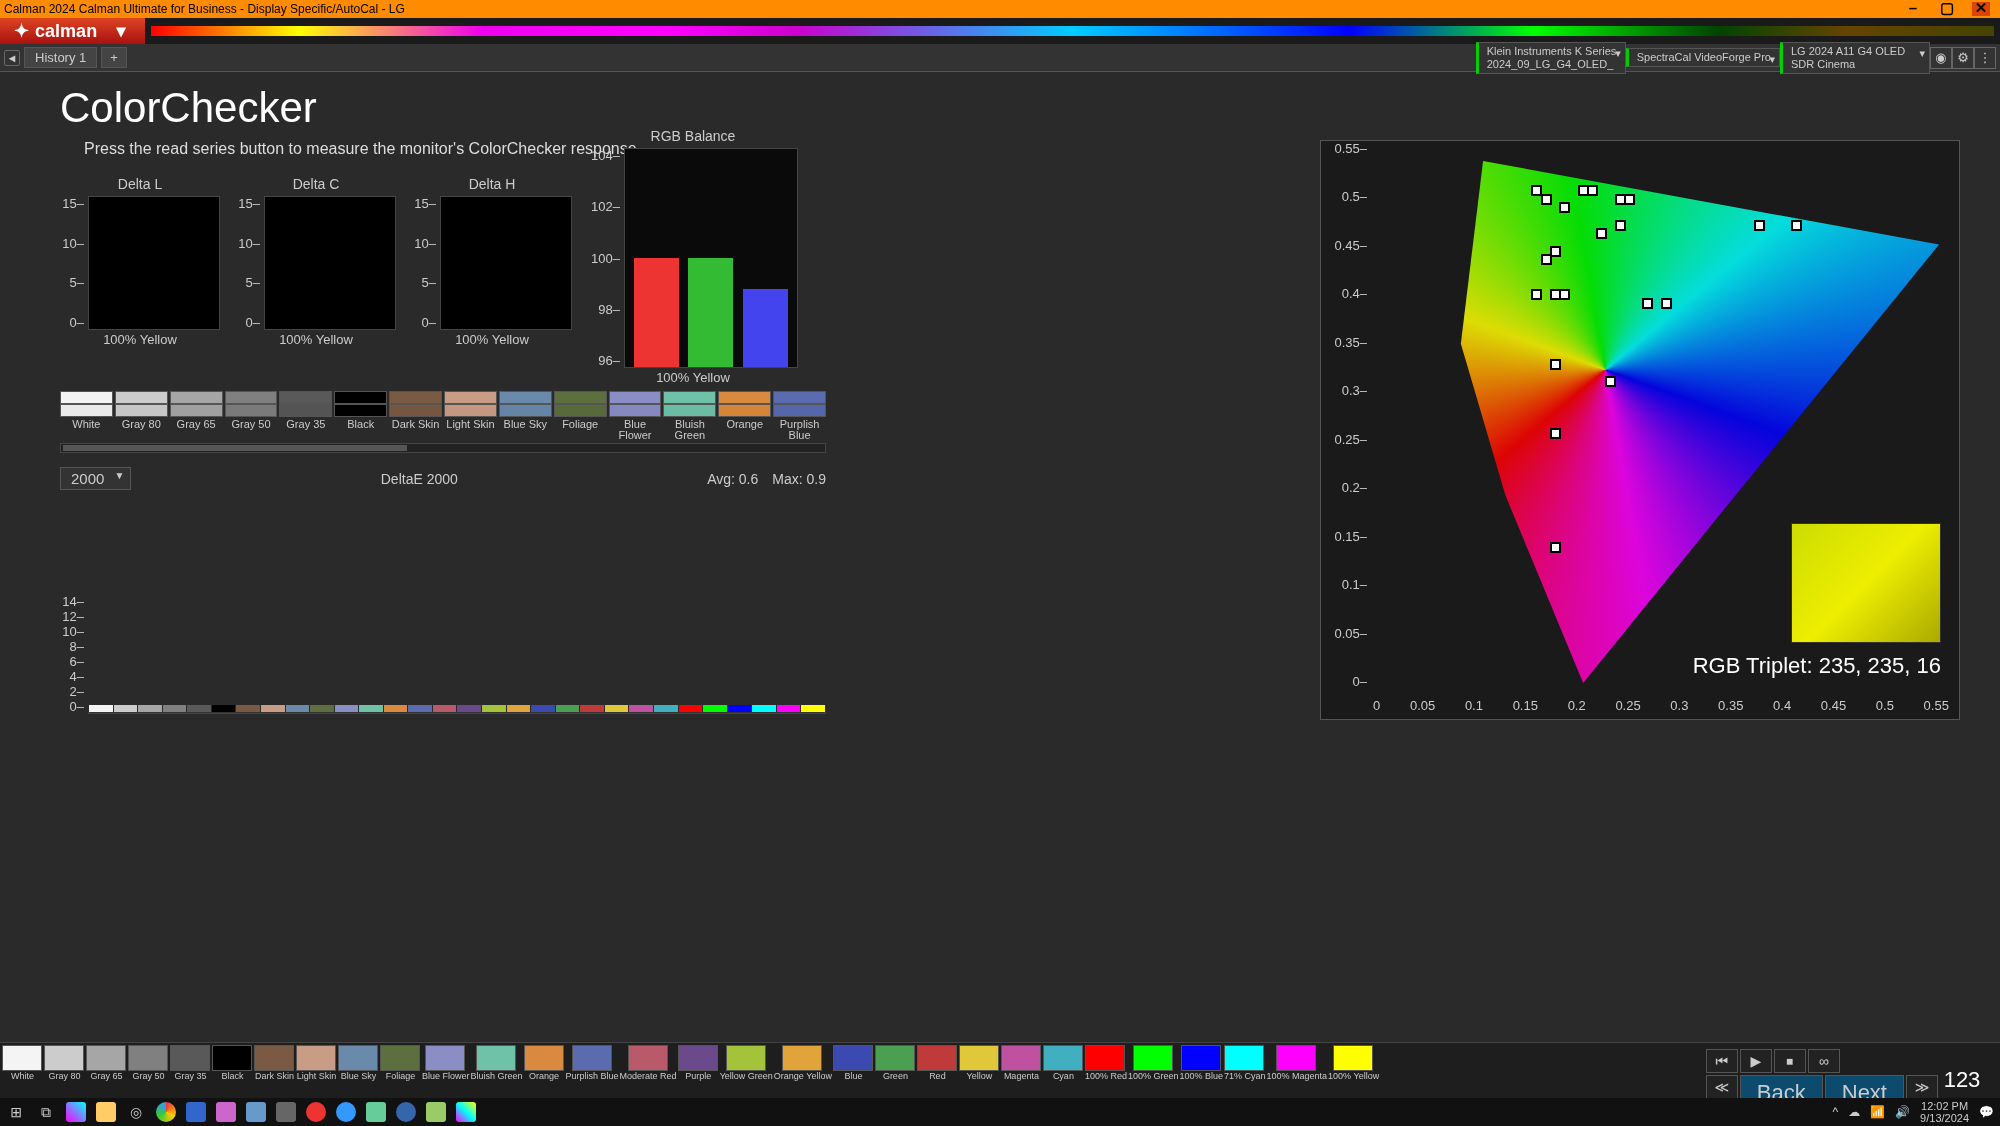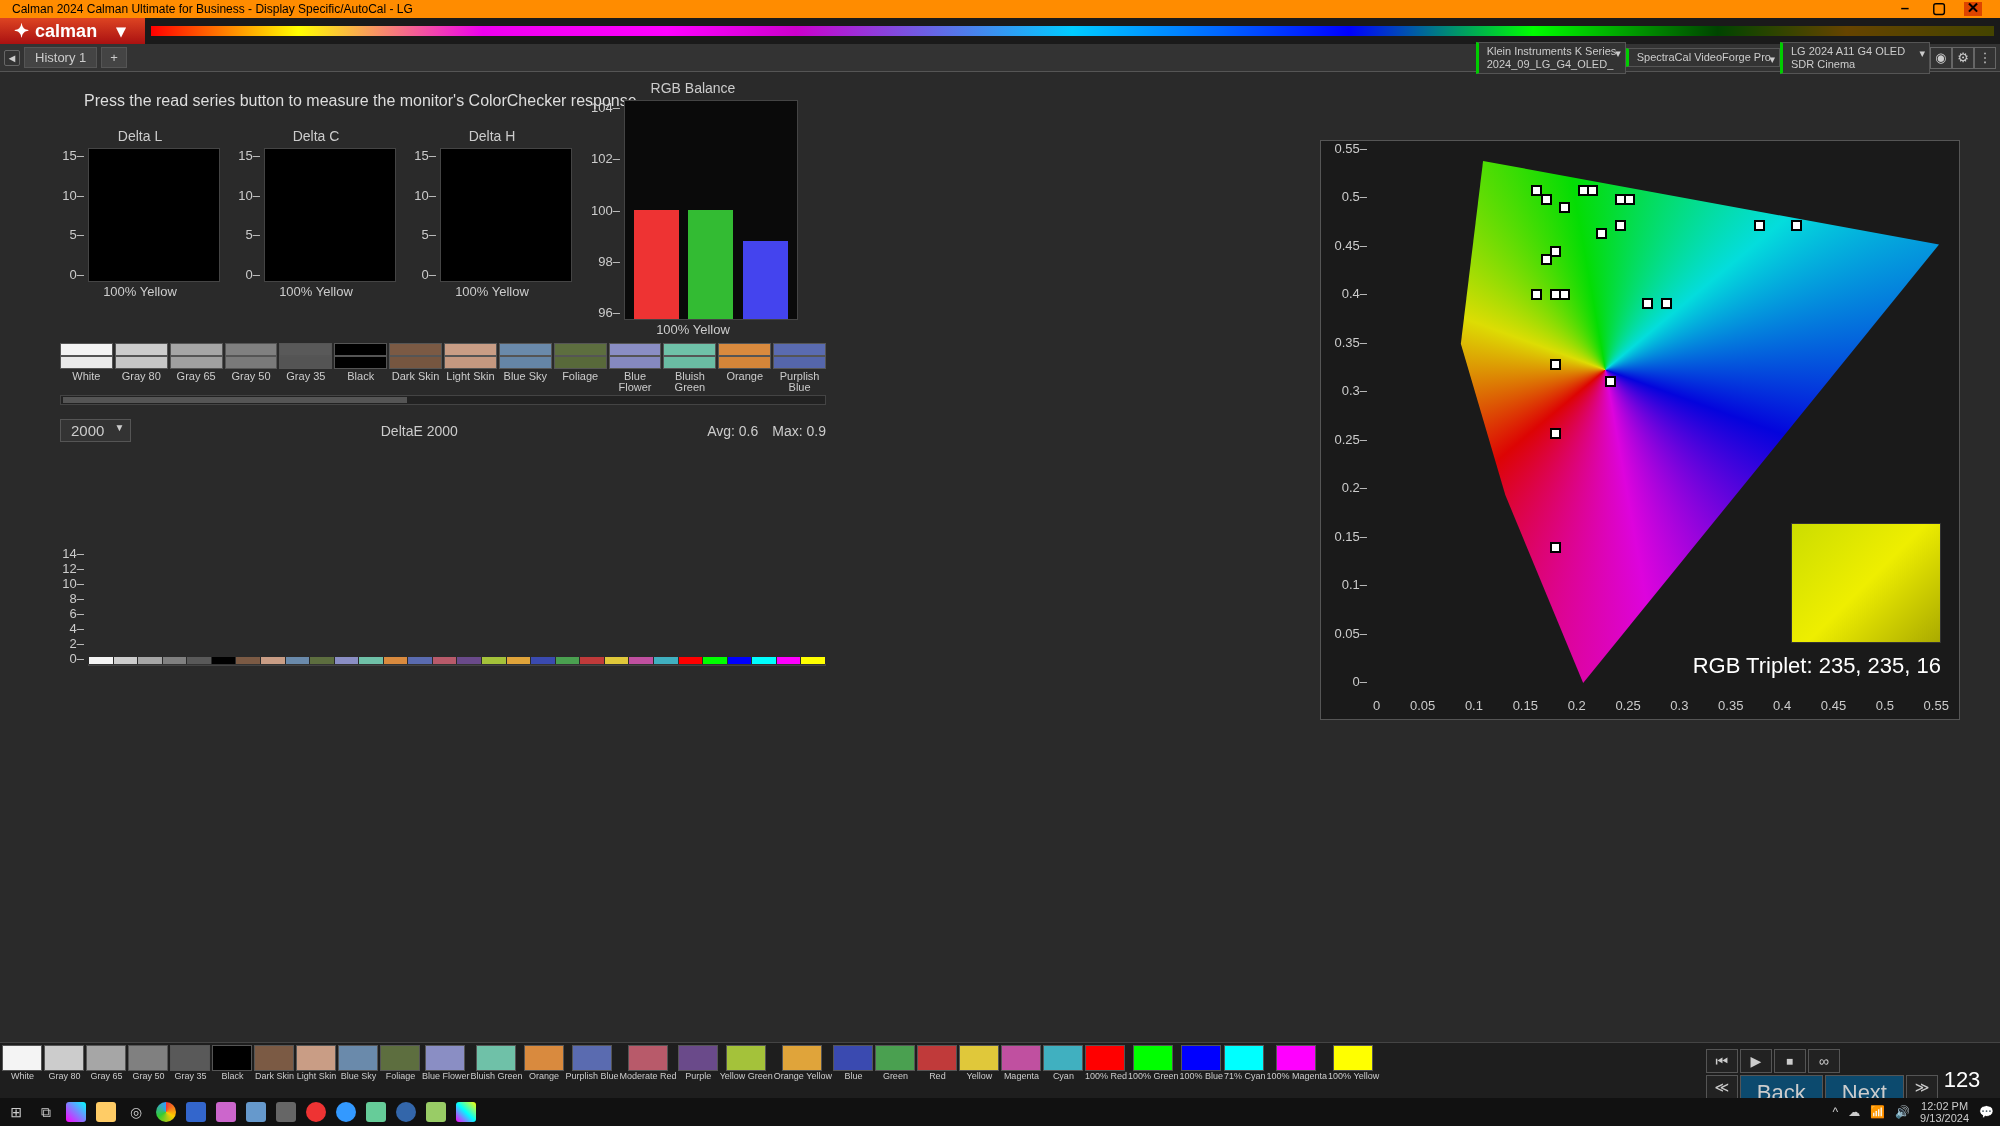--- a/index.html
+++ b/index.html
@@ -1,18 +1,18 @@
 <!DOCTYPE html>
 <html><head>
 <meta charset="utf-8">
 <style>
 * { margin: 0; padding: 0; box-sizing: border-box; font-family: Arial, sans-serif; }
 body { background: #2a2a2a; color: #ccc; width: 2000px; height: 1126px; overflow: hidden; font-size: 14px; position: relative; }
 
-.titlebar { background: #ff8c00; height: 18px; display: flex; align-items: center; padding: 0 12px; font-size: 12px; color: #000; }
+.titlebar { background: #ff8c00; height: 18px; display: flex; align-items: center; padding: 0 4px; font-size: 12px; color: #000; }
 .titlebar-text { flex: 1; }
 .win-controls { display: flex; gap: 16px; margin-right: 6px;}
 .win-btn { width: 18px; height: 14px; background:#ff8c00; text-align:center; cursor:pointer; font-size:15px;line-height:12px;font-weight:bold;color:#000;}
 .win-close { background:#d40;}
 
 .brand-row { background:#1a1a1a; height:26px; display:flex; align-items:center; }
 .brand { background: linear-gradient(#d42,#a11); color:#fff; padding:2px 14px; display:flex; align-items:center; gap:6px; font-weight:bold; font-size:18px; height:100%;}
 .brand-dd { width:20px; text-align:center; margin-left:8px;}
 .spectrum { flex:1; height:10px; margin:0 6px; background: linear-gradient(90deg,#f00,#ff0 8%,#e0e 18%,#f0f 28%,#c0c 35%,#0cf 50%,#06f 58%,#00f 65%,#0f0 75%,#004400 85%,#664400 92%,#440 100%); }
 
@@ -133,20 +133,21 @@
       <div>SDR Cinema</div>
       <span class="dd">▾</span>
     </div>
     <div class="sidebtn">◉</div>
     <div class="sidebtn">⚙</div>
     <div class="sidebtn">⋮</div>
   </div>
 </div>
 
 <div class="main">
+  <h1>ColorChecker</h1>
   <div class="subtitle">Press the read series button to measure the monitor's ColorChecker response</div>
 
   <div style="display:flex;gap:30px;">
     <div>
       <div class="charts-upper">
         <div class="mini-chart">
           <div class="ct">Delta L</div>
           <div class="axis-area">
             <div class="yaxis" id="dl-y">
                 <span>15–</span>

